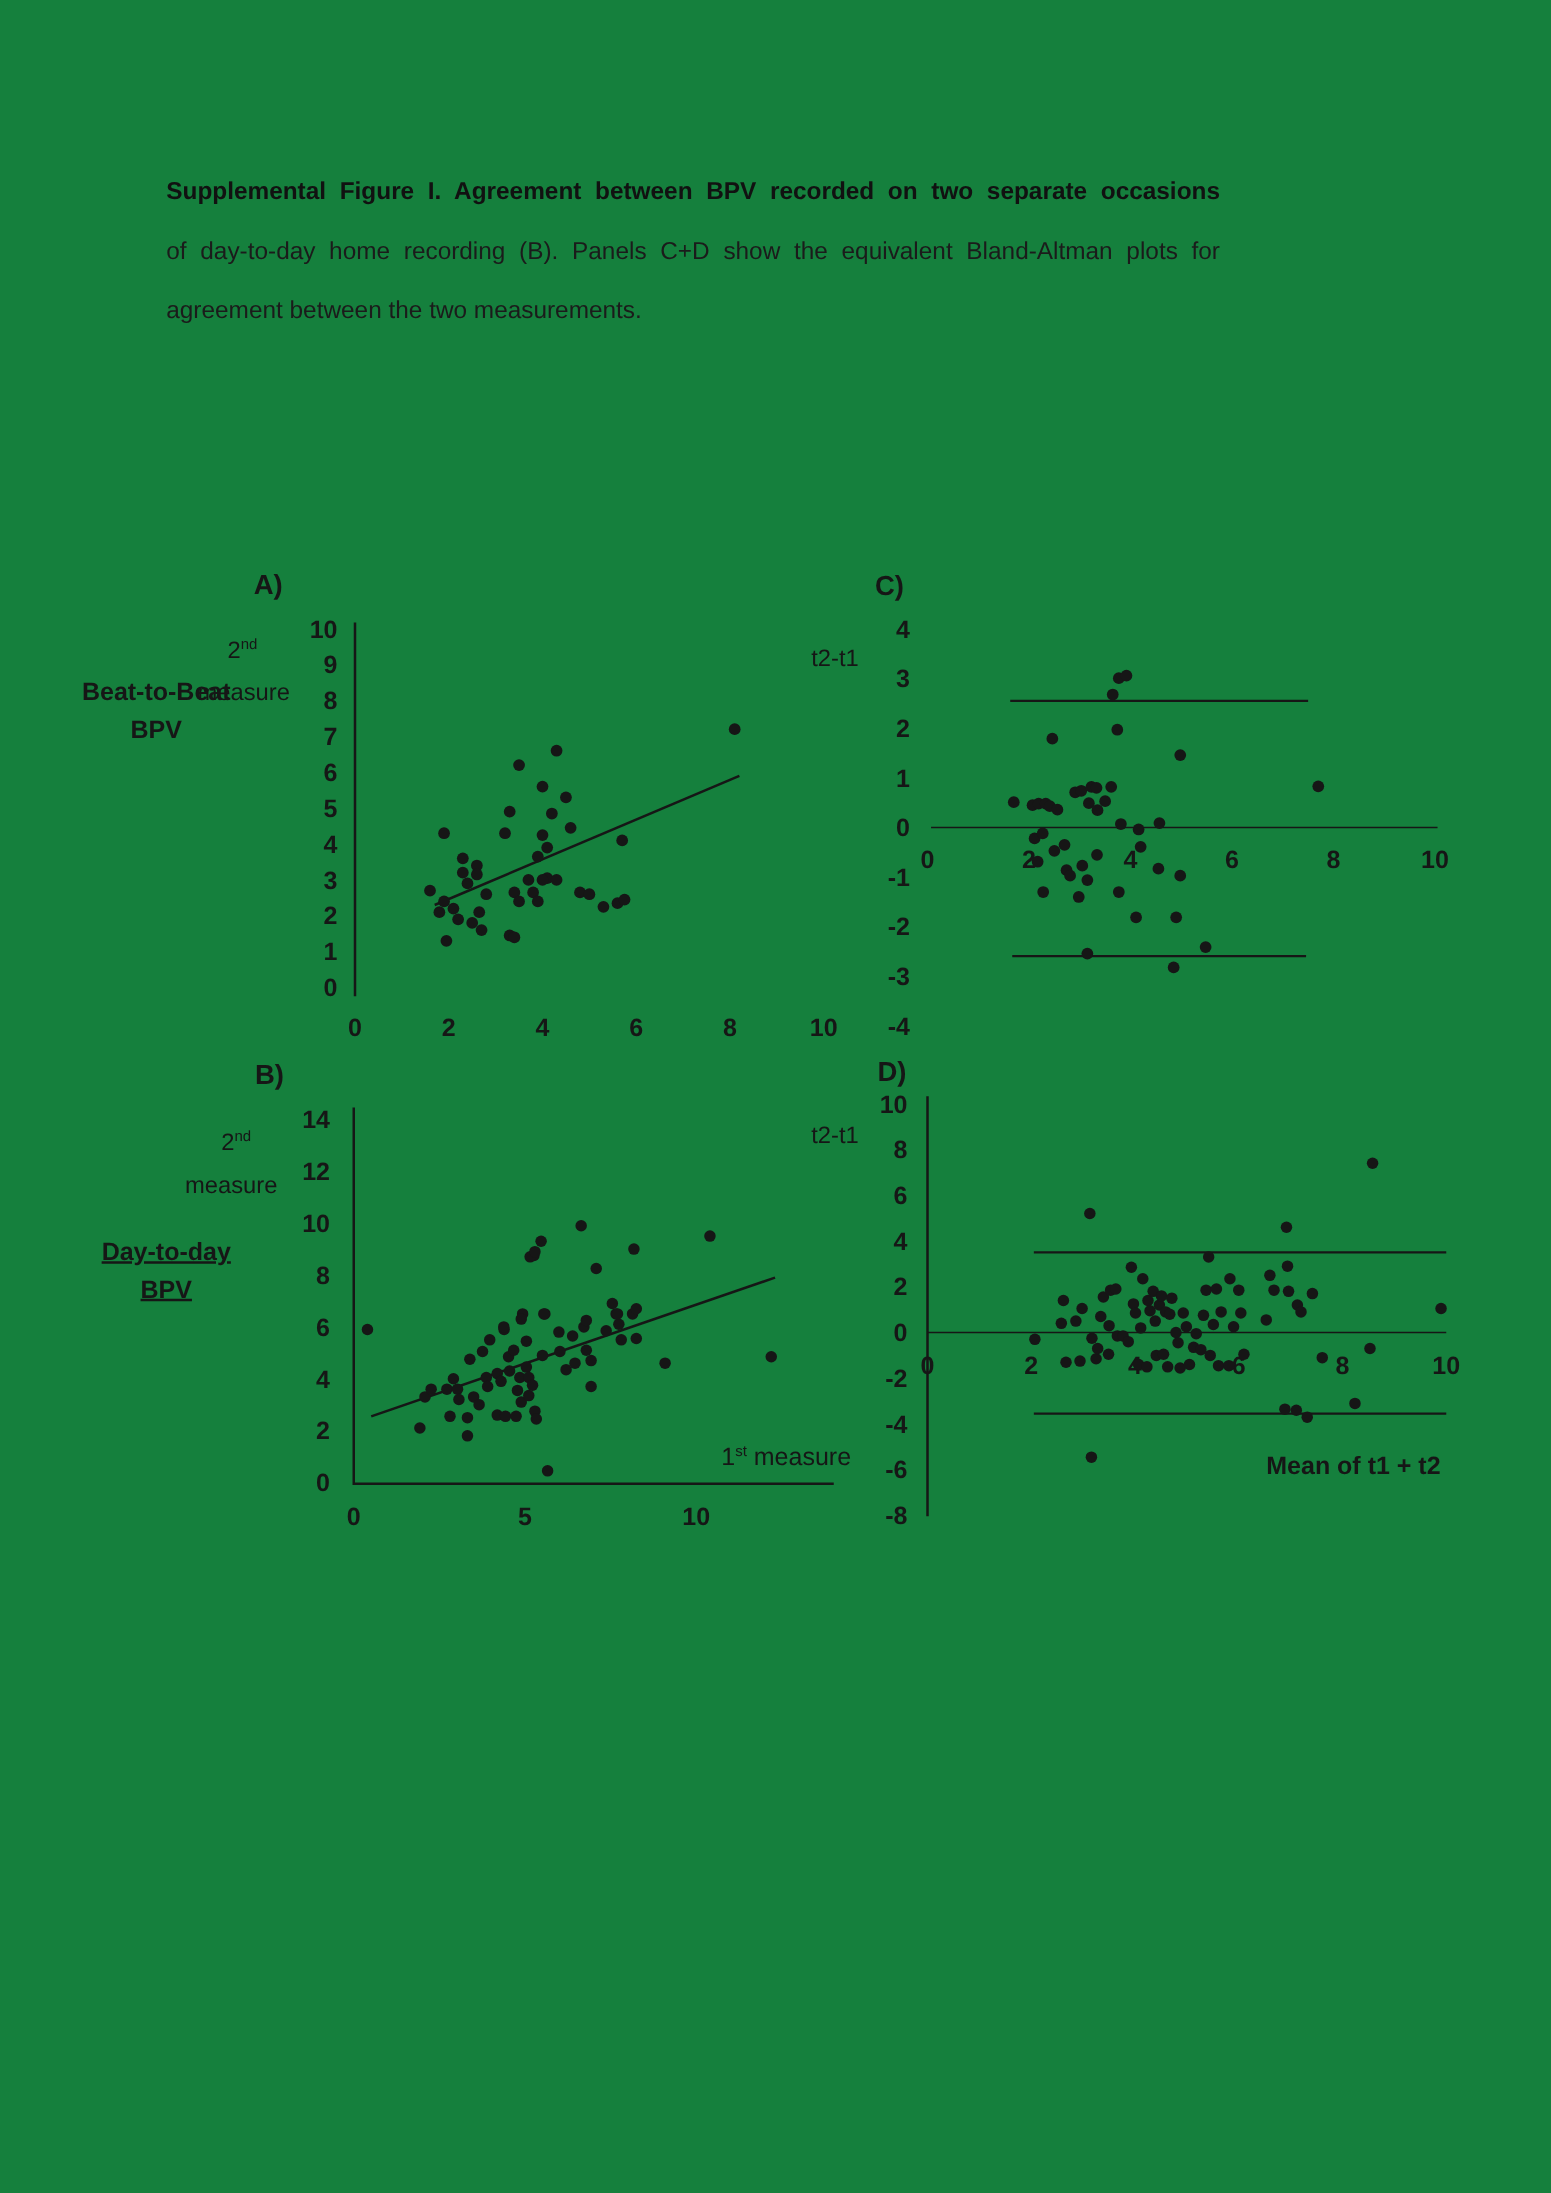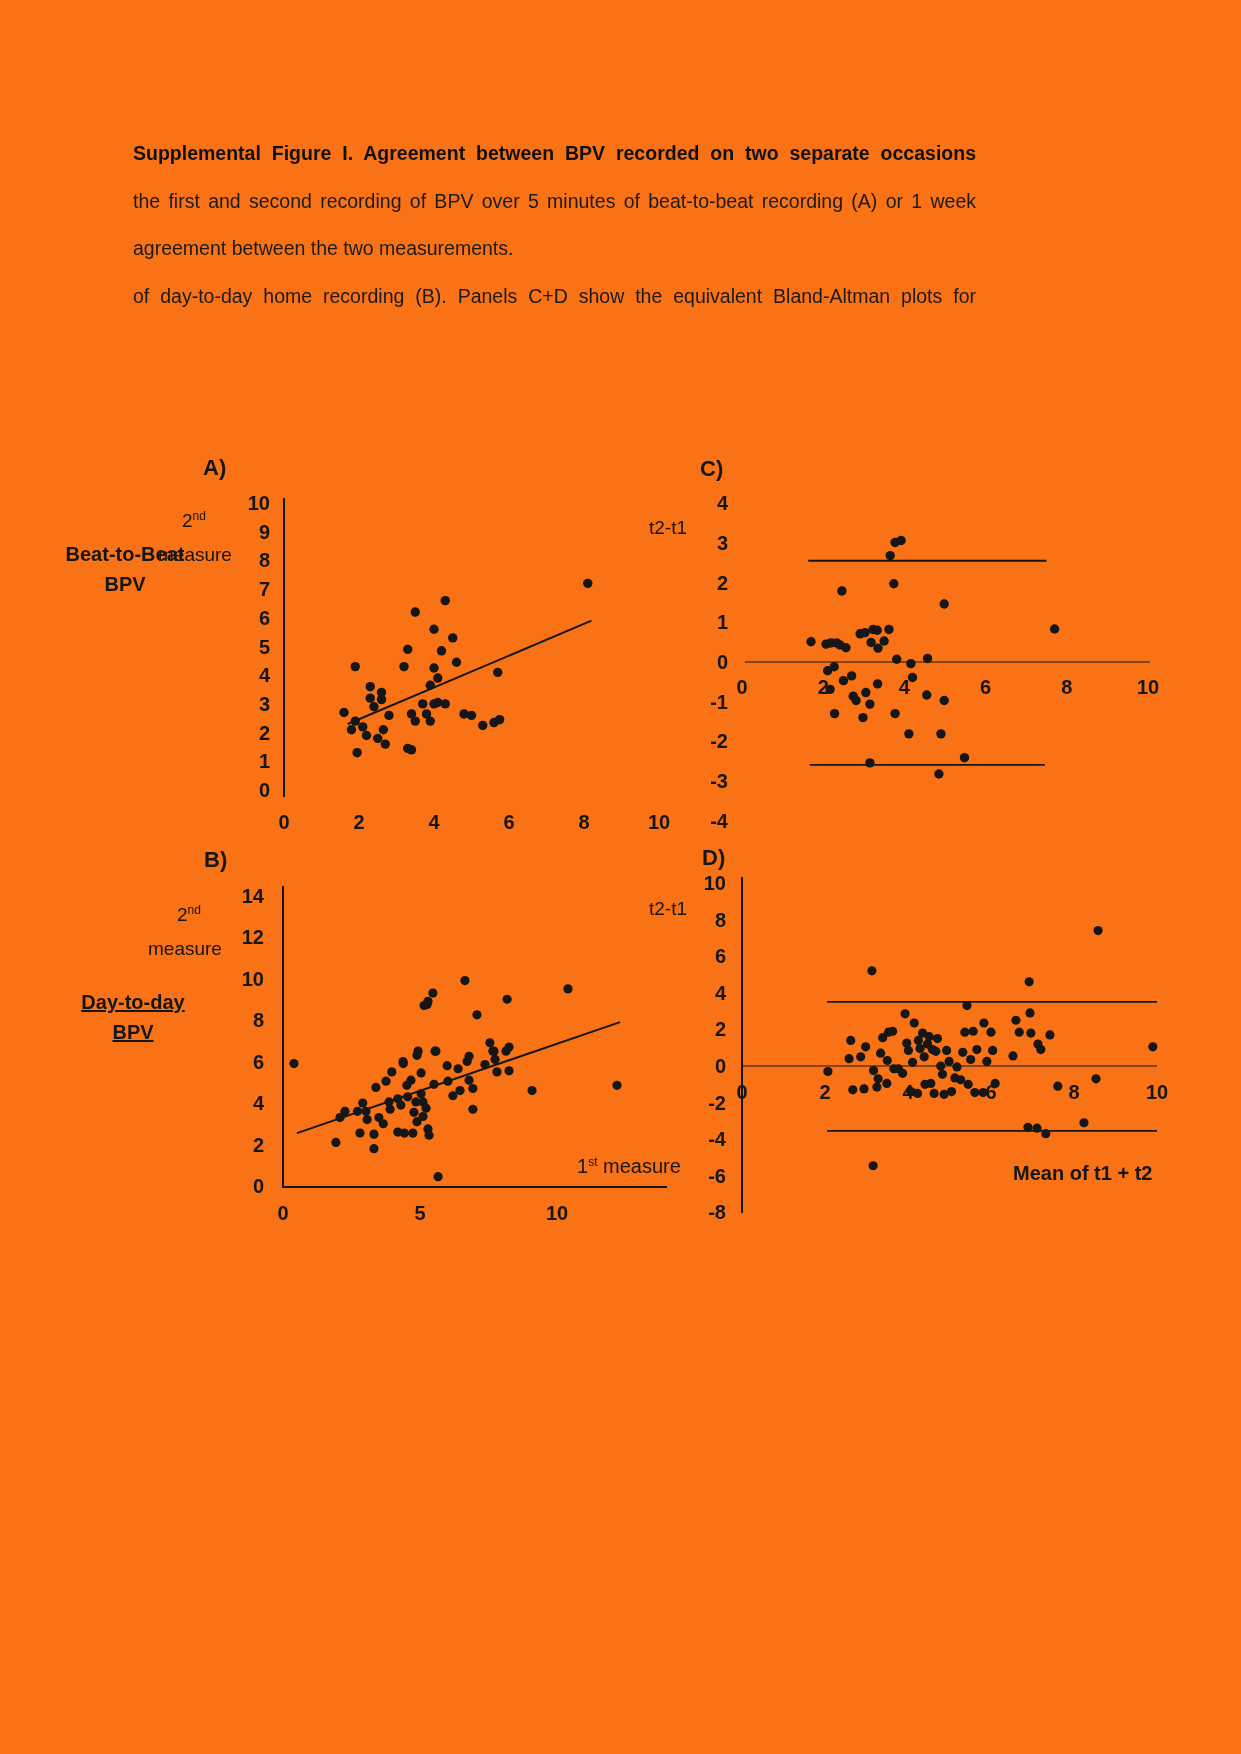--- a/index.html
+++ b/index.html
@@ -1,16 +1,16 @@
 <!DOCTYPE html>
 <html><head>
 <meta charset="utf-8">
 <style>
   html,body{margin:0;padding:0;background:#ffffff;}
-  .page{position:relative;width:1241px;height:1754px;background:#f97316;overflow:hidden;
+  .page{position:relative;width:1241px;height:1754px;background:#15803d;overflow:hidden;
         font-family:"Liberation Sans",sans-serif;color:#161616;}
   .caption{position:absolute;left:133px;top:130px;width:843px;}
   .cap-line{font-size:19.5px;line-height:47.5px;height:47.5px;text-align:justify;text-align-last:justify;color:#1b1b1b;}
   .cap-line.last{text-align-last:left;}
   .cap-line b{font-weight:700;color:#111;}
   .lbl{position:absolute;white-space:nowrap;color:#161616;}
   .panel-letter{font-weight:700;font-size:22px;}
   .axis-title{font-size:19px;margin-top:20px;}
   .side-label{font-weight:700;font-size:20px;line-height:30px;text-align:center;width:170px;white-space:normal;}
   .bottom-title{font-size:20px;}
@@ -18,23 +18,22 @@
   svg text.tick{font-family:"Liberation Sans",sans-serif;font-size:20px;font-weight:700;fill:#161616;}
   #chart-svg{position:absolute;left:0;top:0;}
 </style>
 </head>
 <body>
 
 <div class="page">
 
   <div class="caption">
     <div class="cap-line"><b>Supplemental Figure I. Agreement between BPV recorded on two separate occasions</b><span></span></div>
-    <div class="cap-line"><b></b><span>the first and second recording of BPV over 5 minutes of beat-to-beat recording (A) or 1 week</span></div>
+    <div class="cap-line"><b></b><span>of day-to-day home recording (B). Panels C+D show the equivalent Bland-Altman plots for</span></div>
     <div class="cap-line last"><b></b><span>agreement between the two measurements.</span></div>
-    <div class="cap-line"><b></b><span>of day-to-day home recording (B). Panels C+D show the equivalent Bland-Altman plots for</span></div>
   </div>
 
   <svg id="chart-svg" width="1241" height="1754">
       <line x1="284" y1="498" x2="284" y2="797" stroke="#161616" stroke-width="2"></line>
       <line x1="347.75" y1="723.99" x2="591.5" y2="620.67" stroke="#161616" stroke-width="2"></line>
       <text x="284" y="829" text-anchor="middle" class="tick">0</text>
       <text x="359" y="829" text-anchor="middle" class="tick">2</text>
       <text x="434" y="829" text-anchor="middle" class="tick">4</text>
       <text x="509" y="829" text-anchor="middle" class="tick">6</text>
       <text x="584" y="829" text-anchor="middle" class="tick">8</text>

